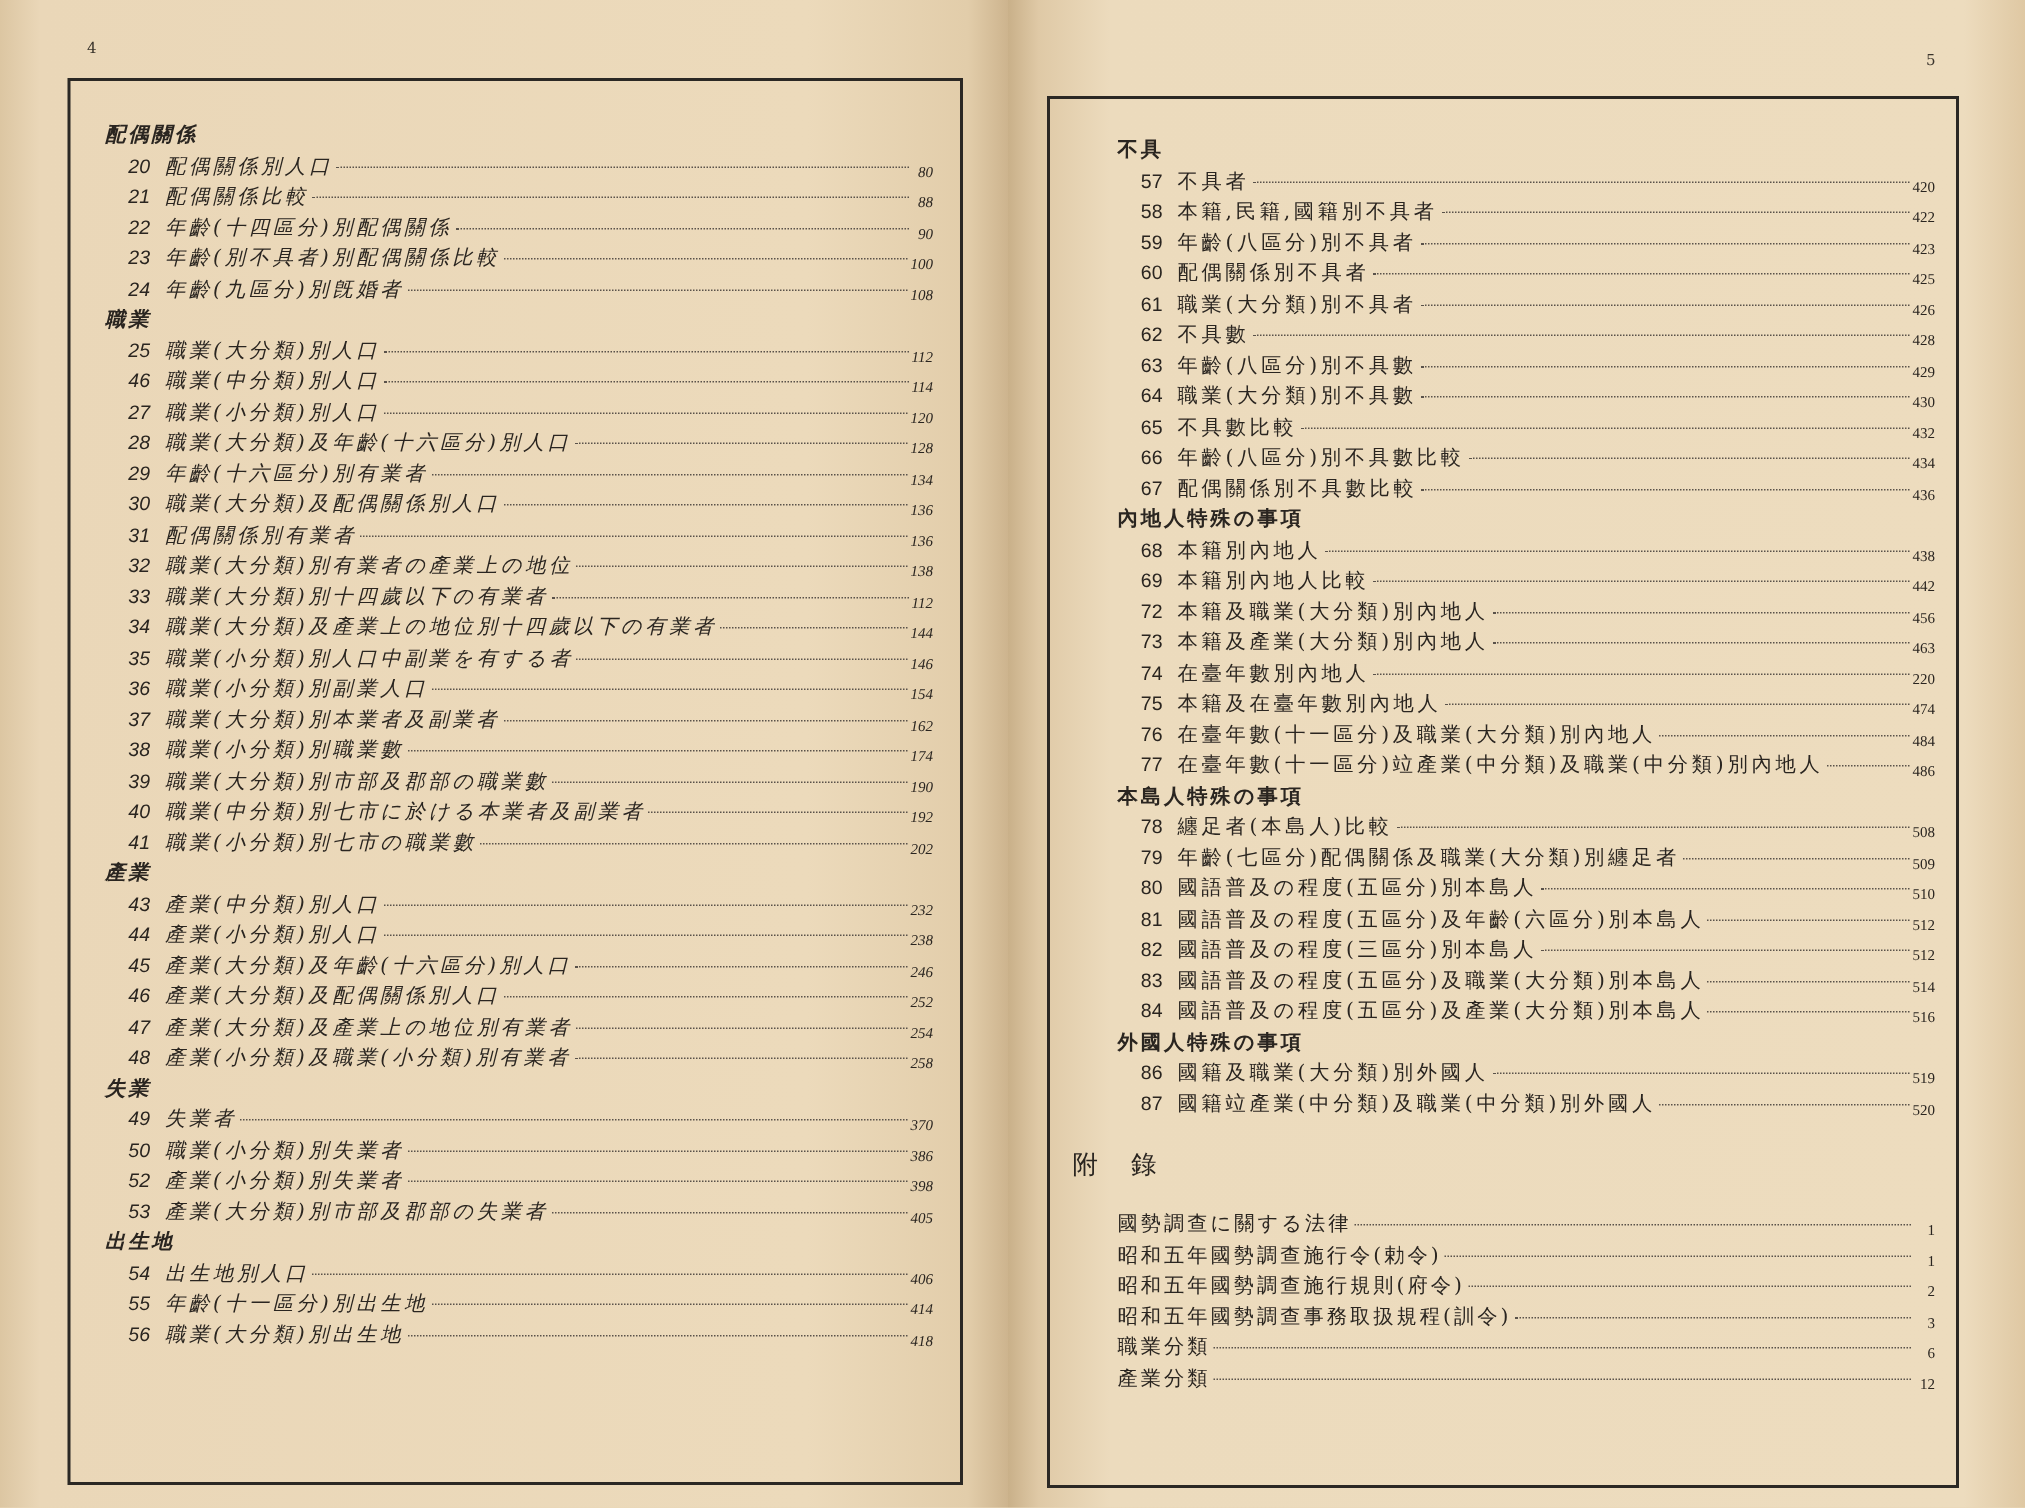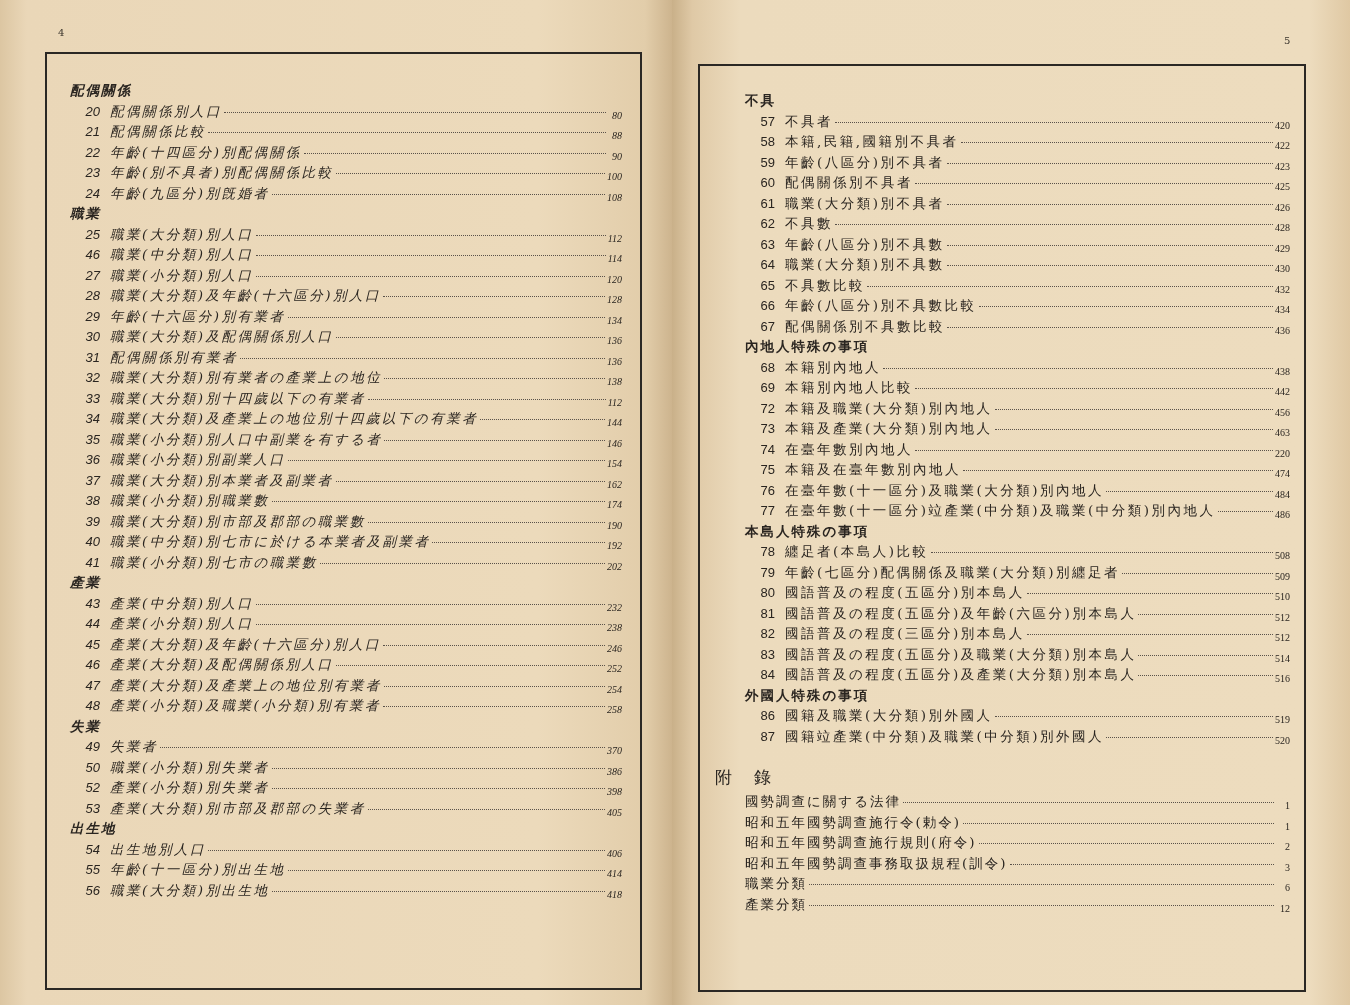--- a/index.html
+++ b/index.html
@@ -14,21 +14,21 @@
   .toc{position:absolute;}
   .left .toc{left:70px;top:80px;width:552px;font-style:italic;}
   .right .toc{left:73px;top:90px;width:545px;}
   .sec{font-weight:bold;font-size:13.5px;letter-spacing:2px;height:20.5px;line-height:20.5px;font-family:"DejaVu Sans","Liberation Sans",sans-serif;}
   .row{display:flex;align-items:baseline;height:20.5px;line-height:20.5px;font-size:13.5px;}
   .num{width:30px;text-align:right;font-family:"Liberation Sans","DejaVu Sans",sans-serif;font-size:13px;margin-right:10px;flex-shrink:0;}
   .ttl{letter-spacing:2.5px;white-space:nowrap;flex-shrink:0;}
   .dots{flex:1;border-bottom:1.5px dotted #5a524a;margin:0 2px;transform:translateY(-3px);min-width:10px;}
   .pg{font-size:10px;font-family:"Liberation Serif","DejaVu Serif",serif;flex-shrink:0;min-width:14px;text-align:right;transform:translateY(3px);}
   .left .num{margin-left:0;}
-  .appendix-head{font-size:17px;letter-spacing:22px;margin:18px 0 1px -30px;height:26px;line-height:26px;}
+  .appendix-head{font-size:17px;letter-spacing:22px;margin:18px 0 16px -30px;height:26px;line-height:26px;}
   .app .ttl{letter-spacing:2px;}
   .app .row{height:20.5px;}
 </style>
 </head>
 <body>
 
 <div class="page left">
   <div class="pagenum" style="left:58px;top:27px;">4</div>
   <div class="box"></div>
   <div class="toc" id="toc-left">

